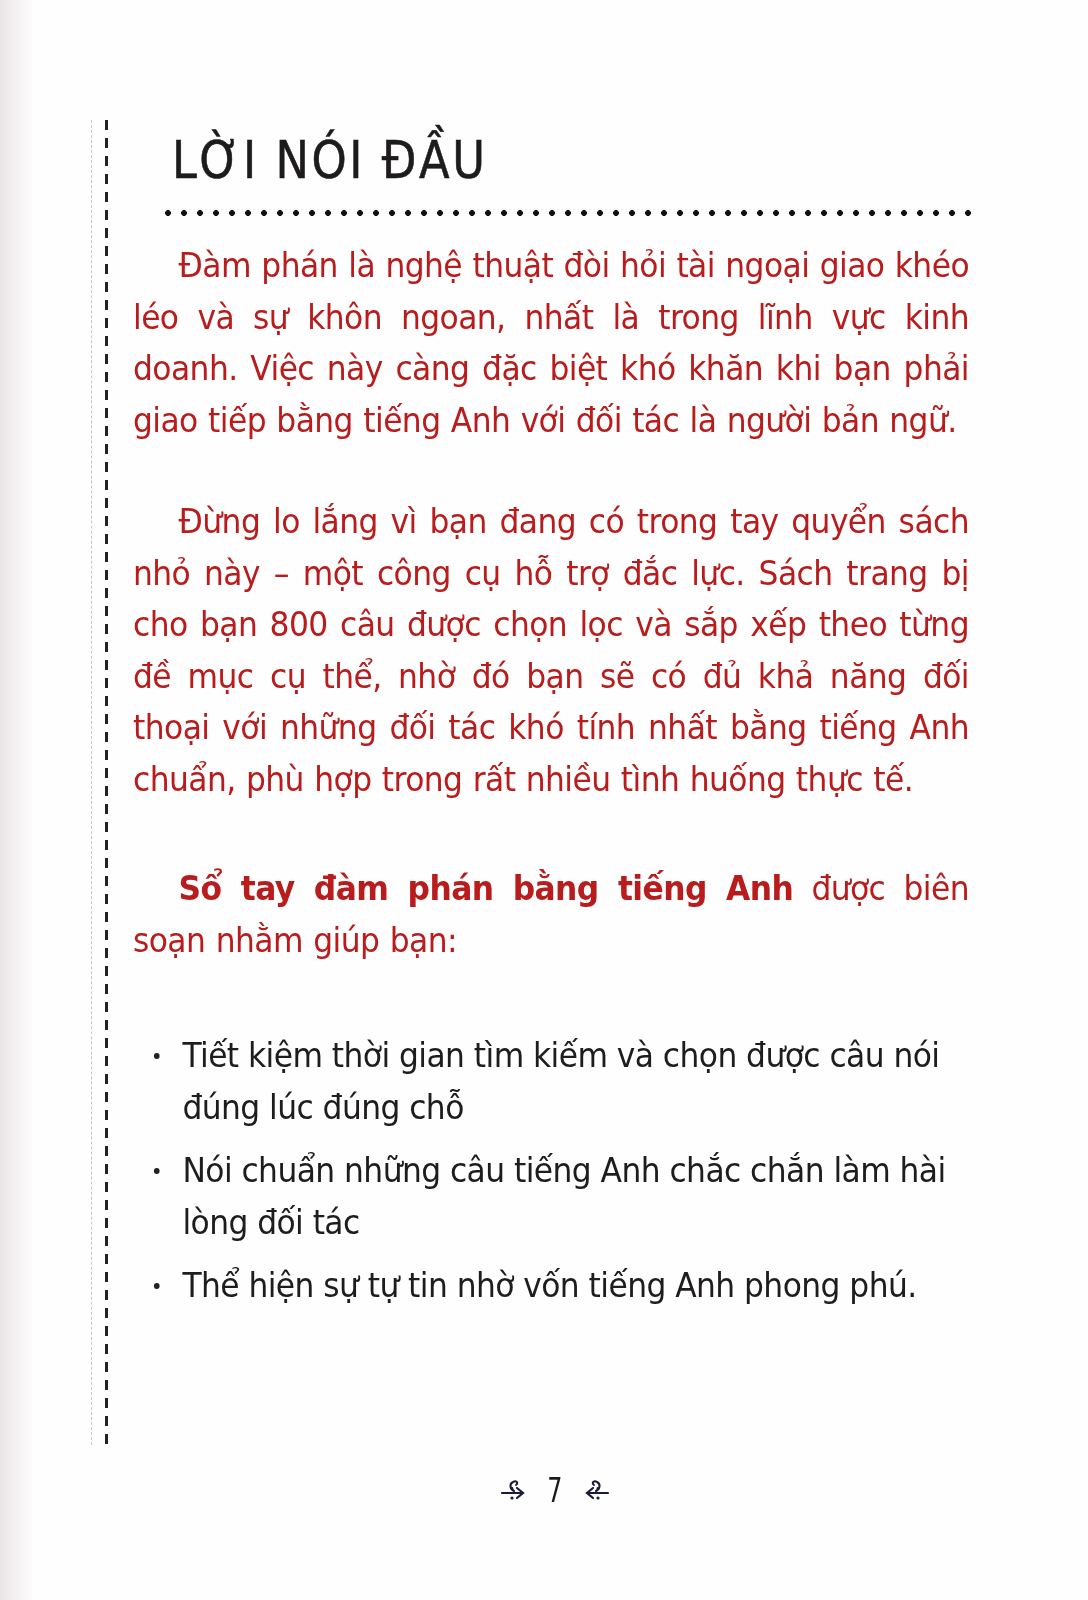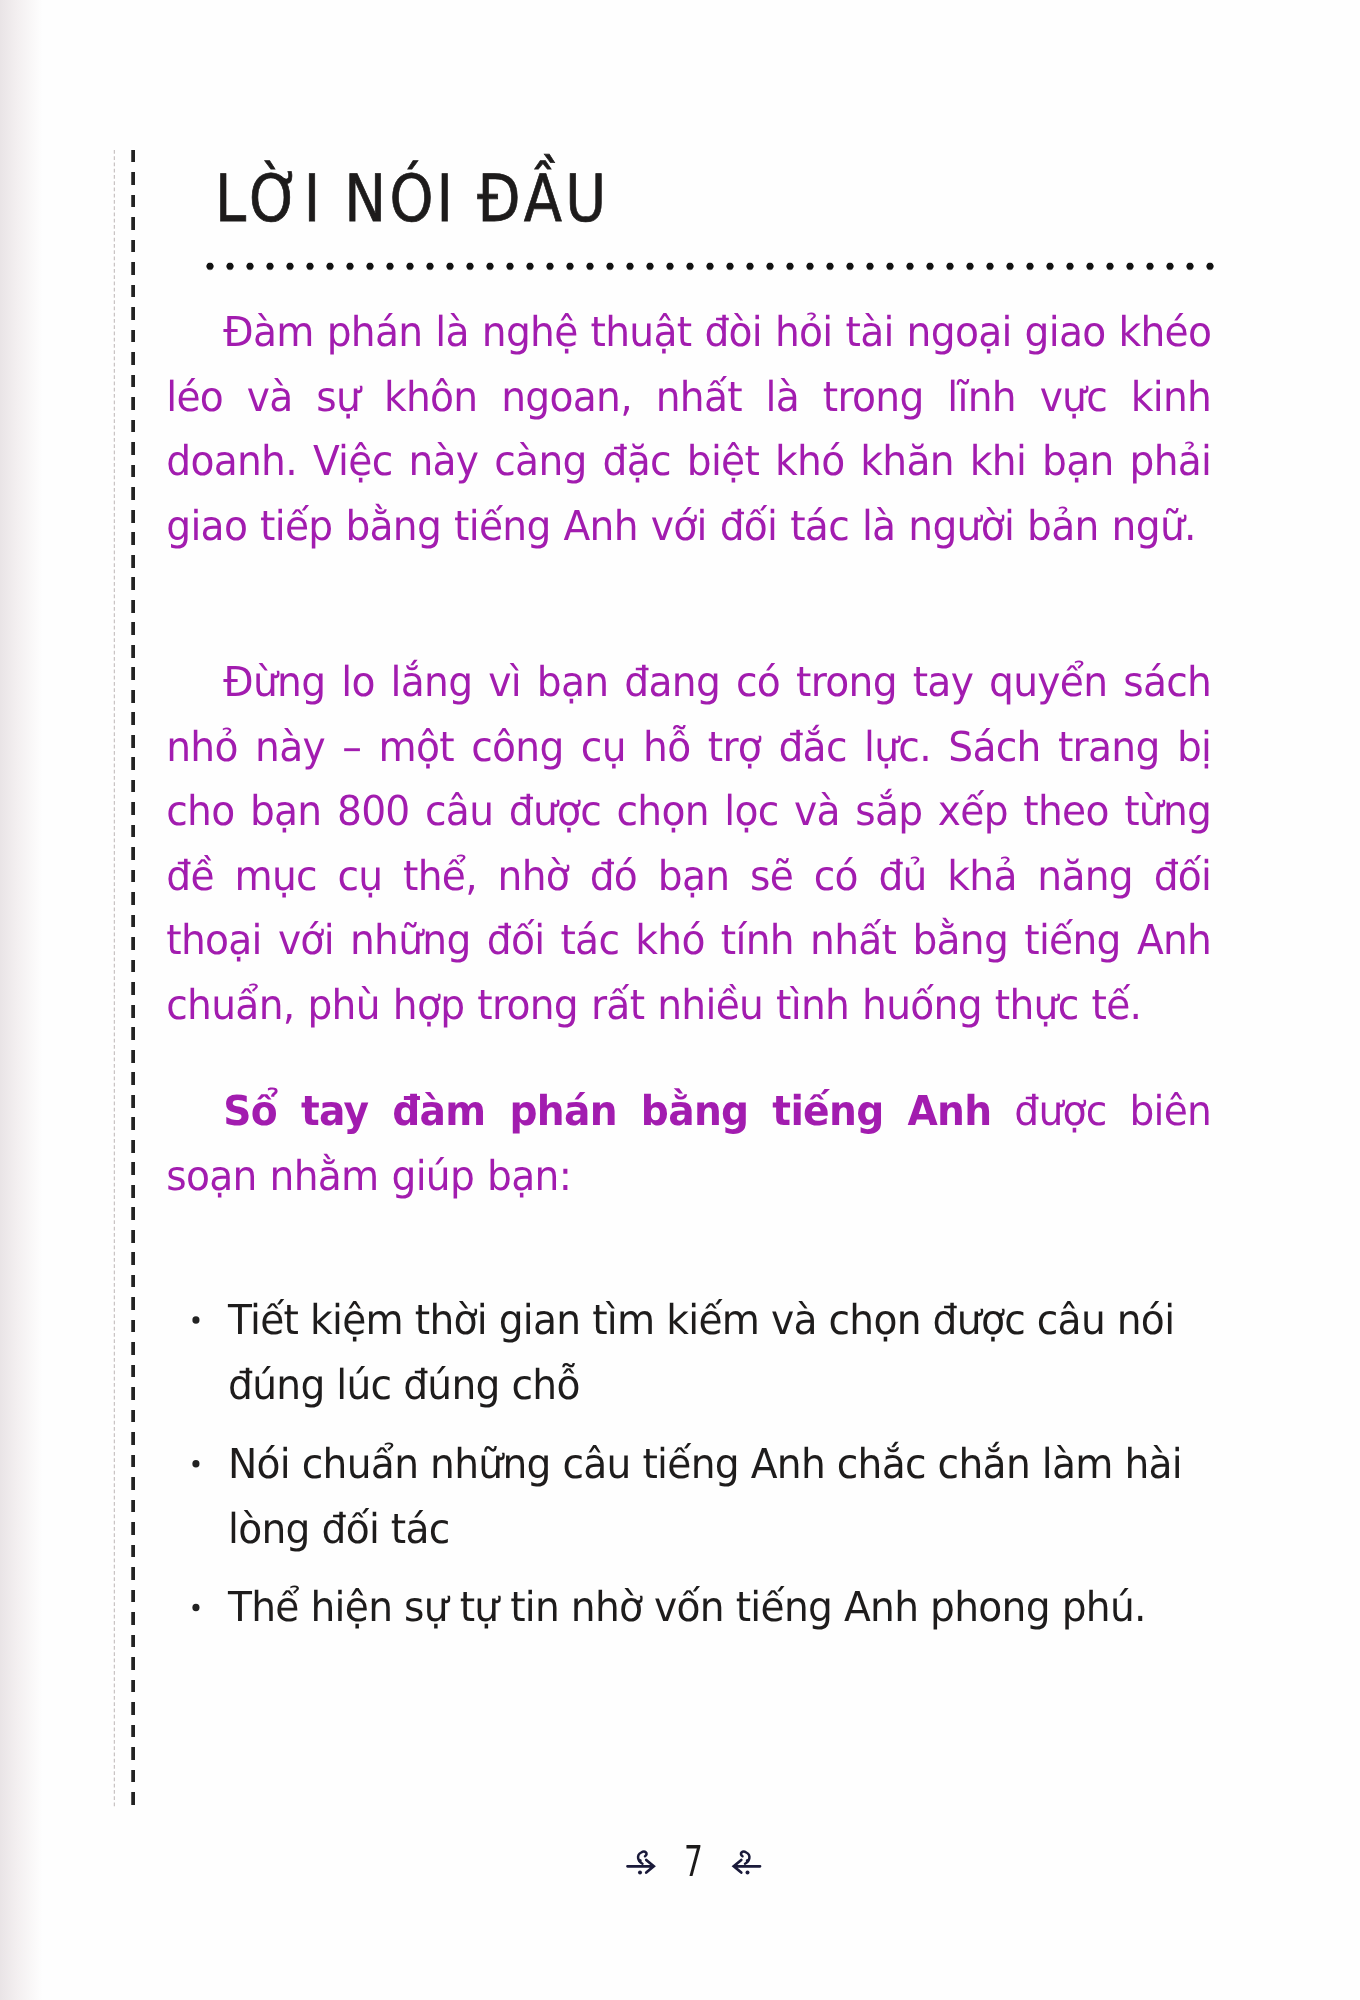--- a/index.html
+++ b/index.html
@@ -62,21 +62,21 @@
       background-size: 16px 10px;
       background-repeat: repeat-x;
     }
     .body-text {
       position: absolute;
       left: 133px;
       width: 836px;
       font-family: "DejaVu Sans", sans-serif;
       font-size: 33px;
       line-height: 51.5px;
-      color: #a21caf;
+      color: #b91c1c;
     }
     .para {
       margin: 0;
       text-align: justify;
       text-align-last: left;
       text-indent: 48px;
       letter-spacing: -0.6px;
       word-spacing: 1px;
       transform: scaleX(0.95);
       transform-origin: left top;
@@ -147,21 +147,21 @@
 <div class="margin-rule-light"></div>
 <div class="margin-rule-dark"></div>
 
 <h1 class="title">LỜI NÓI ĐẦU</h1>
 <div class="dotted-rule"></div>
 
 <div class="body-text" style="top:240px;">
   <p class="para">Đàm phán là nghệ thuật đòi hỏi tài ngoại giao khéo léo và sự khôn ngoan, nhất là trong lĩnh vực kinh doanh. Việc này càng đặc biệt khó khăn khi bạn phải giao tiếp bằng tiếng Anh với đối tác là người bản ngữ.</p>
 </div>
 
-<div class="body-text" style="top:520px;">
+<div class="body-text" style="top:496px;">
   <p class="para">Đừng lo lắng vì bạn đang có trong tay quyển sách nhỏ này – một công cụ hỗ trợ đắc lực. Sách trang bị cho bạn 800 câu được chọn lọc và sắp xếp theo từng đề mục cụ thể, nhờ đó bạn sẽ có đủ khả năng đối thoại với những đối tác khó tính nhất bằng tiếng Anh chuẩn, phù hợp trong rất nhiều tình huống thực tế.</p>
 </div>
 
 <div class="body-text" style="top:863px;">
   <p class="para"><span class="bold">Sổ tay đàm phán bằng tiếng Anh</span><span> được biên soạn nhằm giúp bạn:</span></p>
 </div>
 
 <ul class="bullets">
   <li class="bullet-item">
     <span class="bullet-dot"></span>

